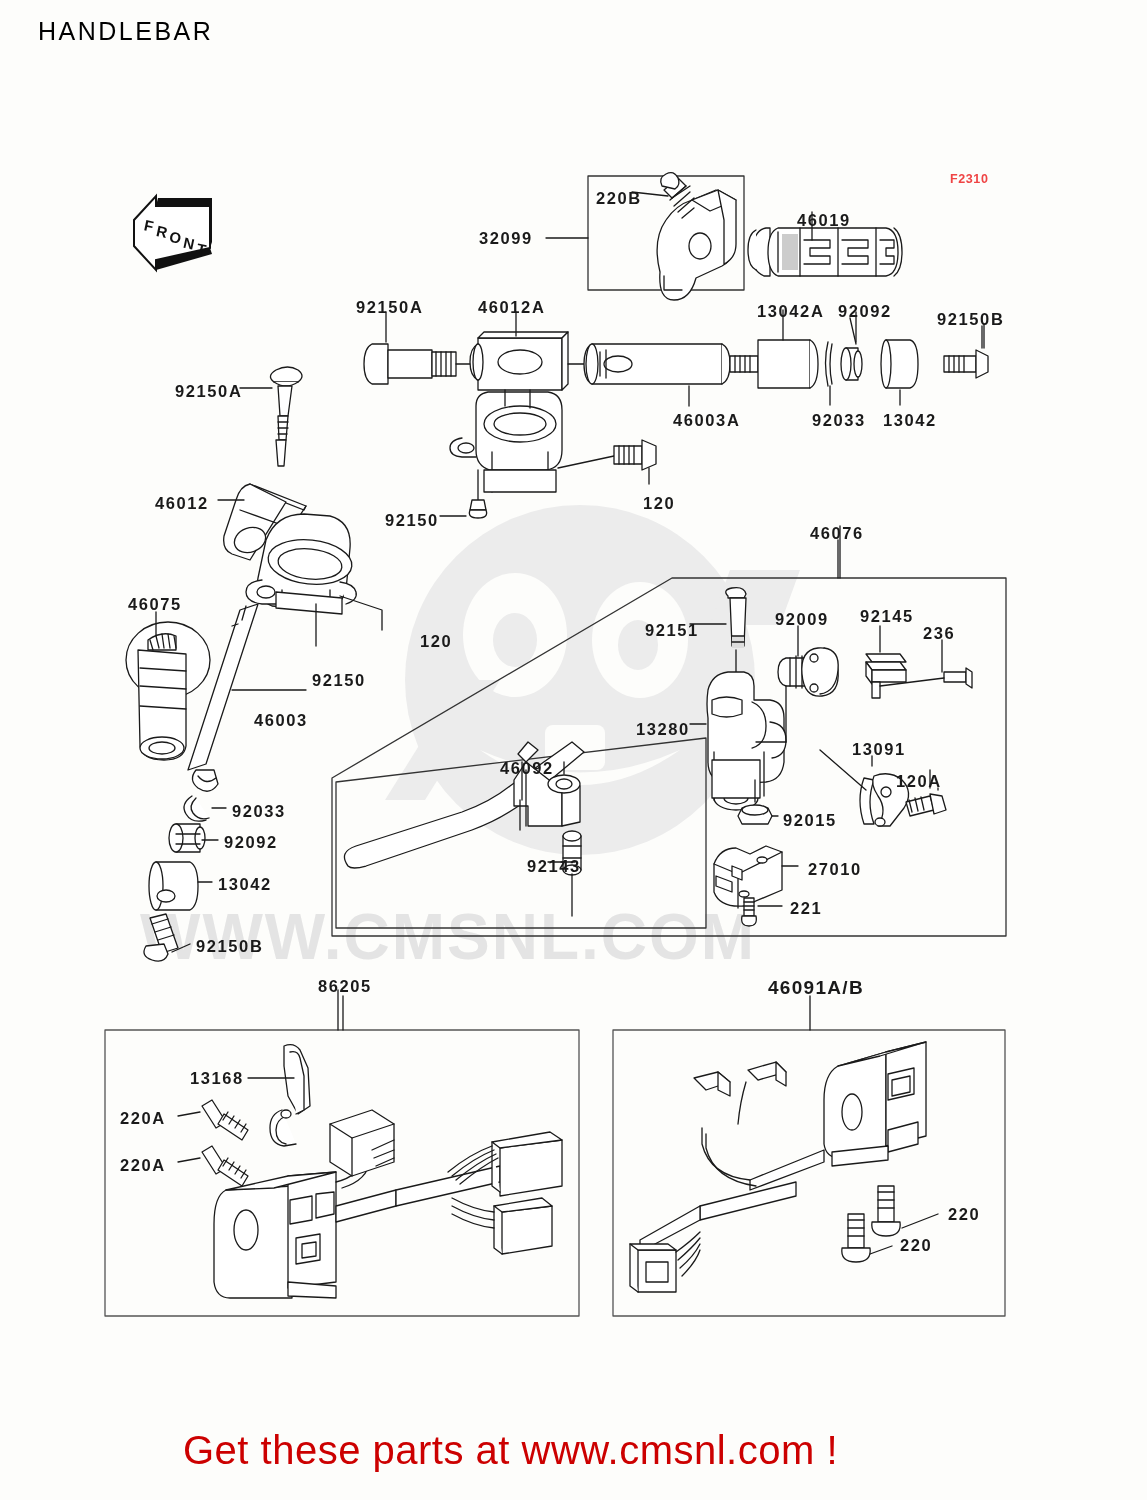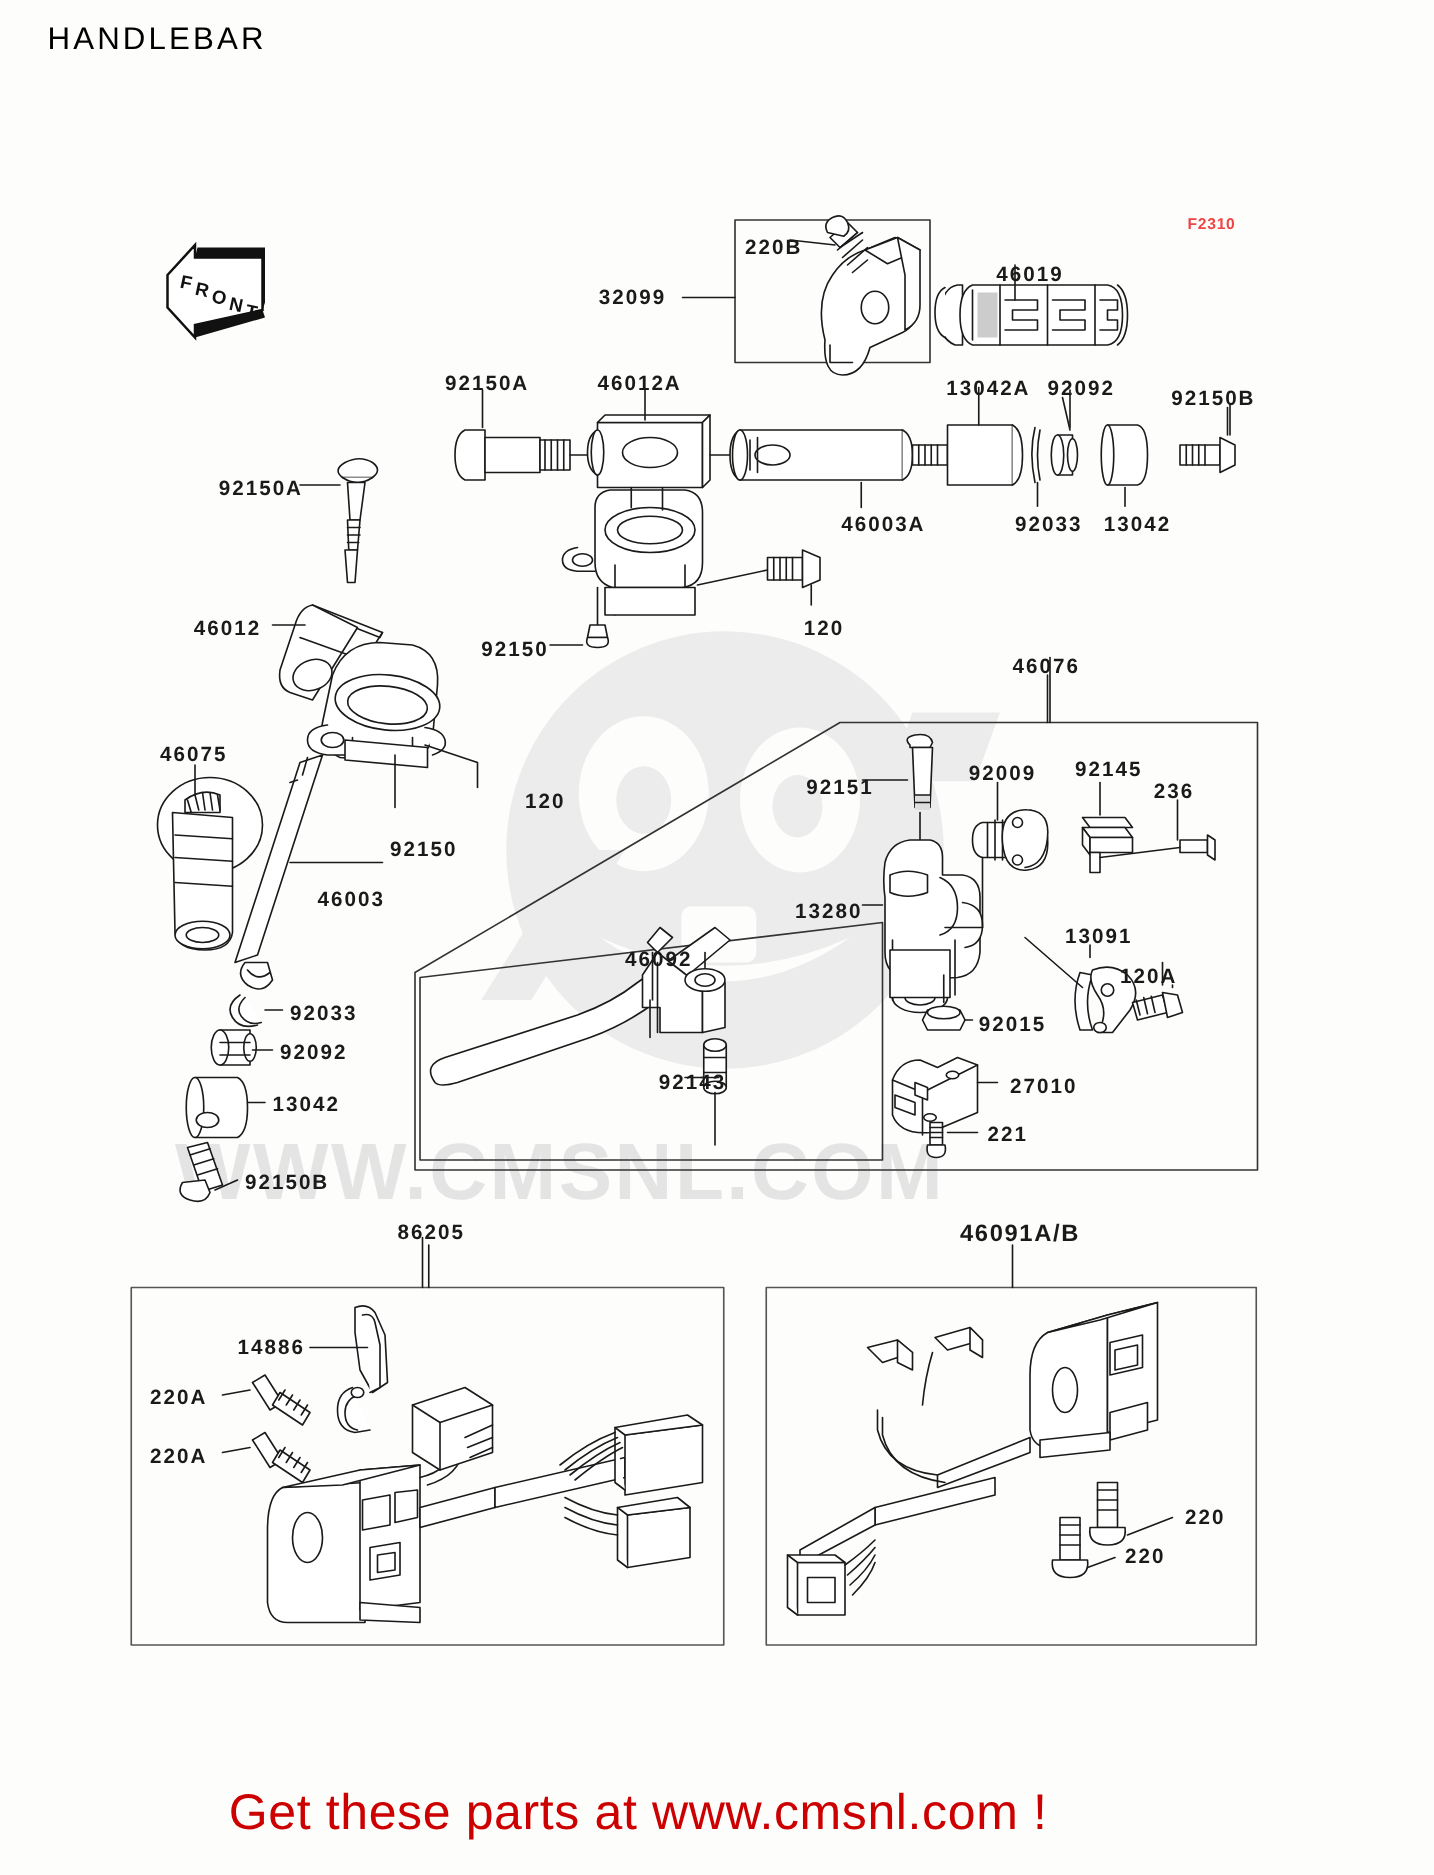--- a/index.html
+++ b/index.html
@@ -562,20 +562,20 @@
     <div class="lbl" style="left: 636px; top: 721px;">13280</div>
     <div class="lbl" style="left: 852px; top: 741px;">13091</div>
     <div class="lbl" style="left: 896px; top: 773px;">120A</div>
     <div class="lbl" style="left: 500px; top: 760px;">46092</div>
     <div class="lbl" style="left: 783px; top: 812px;">92015</div>
     <div class="lbl" style="left: 527px; top: 858px;">92143</div>
     <div class="lbl" style="left: 808px; top: 861px;">27010</div>
     <div class="lbl" style="left: 790px; top: 900px;">221</div>
     <div class="lbl" style="left: 318px; top: 978px;">86205</div>
     <div class="lbl sm" style="left: 768px; top: 978px;">46091A/B</div>
-    <div class="lbl" style="left: 190px; top: 1070px;">14886</div>
+    <div class="lbl" style="left: 190px; top: 1070px;">13168</div>
     <div class="lbl" style="left: 120px; top: 1110px;">220A</div>
     <div class="lbl" style="left: 120px; top: 1157px;">220A</div>
     <div class="lbl" style="left: 948px; top: 1206px;">220</div>
     <div class="lbl" style="left: 900px; top: 1237px;">220</div>
   </div>
 
 <div id="footer">Get these parts at www.cmsnl.com !</div>
 
 </body></html>

